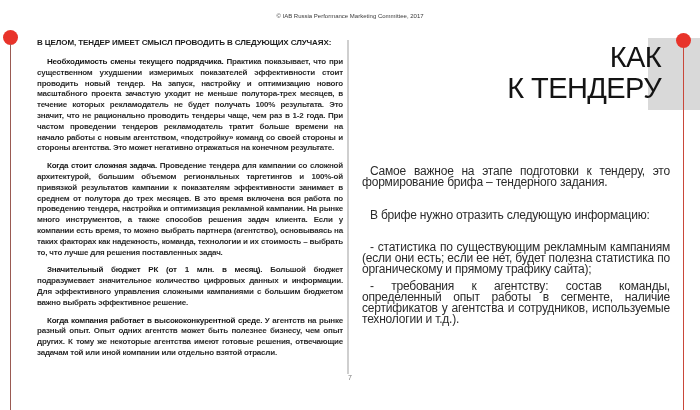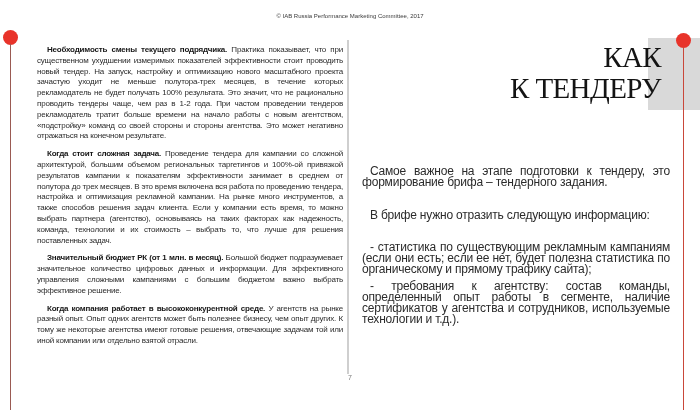--- a/index.html
+++ b/index.html
@@ -14,25 +14,25 @@
   .pin-right{left:676px;top:33px;width:15px;height:15px;}
   .pin-line{position:absolute;width:1px;}
   .line-left{left:10px;top:44px;height:366px;background:#9a5a52;}
   .line-right{left:683px;top:47px;height:363px;background:#c9473a;}
   .gray-box{position:absolute;left:648px;top:38px;width:52px;height:72px;background:#d9d9d9;}
   .divider{position:absolute;left:347px;top:40px;width:2px;height:334px;background:#cfcfcf;}
   
   .left-col{position:absolute;left:37px;top:38px;width:306px;}
   .left-heading{font-size:8px;font-weight:bold;letter-spacing:-0.1px;margin:0 0 10px 0;color:#1c1c1c;}
   .para{font-size:8px;line-height:10.8px;text-align:justify;text-indent:10px;
-        margin:7px 0 0 0;letter-spacing:-0.2px;color:#2b2b2b;}
+        margin:7px 0 0 0;letter-spacing:-0.2px;color:#2b2b2b;font-weight:bold;}
   .para b{letter-spacing:-0.2px;color:#161616;}
   
   .title-block{position:absolute;right:39px;top:42px;text-align:right;z-index:2;
-               font-size:29px;line-height:31px;font-weight:400;color:#141414;letter-spacing:-0.6px;font-family:Liberation Serif, serif;}
+               font-size:29px;line-height:31px;font-weight:400;color:#141414;letter-spacing:-0.6px;}
   .right-col{position:absolute;left:362px;top:166px;width:308px;}
   .r-para{font-size:12px;line-height:11px;text-align:justify;text-indent:8px;
           letter-spacing:-0.2px;margin:0;color:#2b2b2b;}
   .r-intro{margin:0 0 0 0;}
   .r-label{margin:22px 0 0 0;}
   .bullets{margin:21px 0 0 0;}
   .bullet{margin:5.5px 0 0 0;}
   .bullet:first-child{margin-top:0;}
   
   .page-num{position:absolute;top:374px;left:0;width:700px;text-align:center;
@@ -46,20 +46,21 @@
   <div class="copyright">© IAB Russia Performance Marketing Committee, 2017</div>
 
   <span class="pin pin-left"></span>
   <span class="pin-line line-left"></span>
   <div class="gray-box"></div>
   <span class="pin pin-right"></span>
   <span class="pin-line line-right"></span>
   <div class="divider"></div>
 
   <div class="left-col">
+    <div class="left-heading">В ЦЕЛОМ, ТЕНДЕР ИМЕЕТ СМЫСЛ ПРОВОДИТЬ В СЛЕДУЮЩИХ СЛУЧАЯХ:</div>
 
     <p class="para"><b>Необходимость смены текущего подрядчика.</b><span> Практика показывает, что при существенном ухудшении измеримых показателей эффективности стоит проводить новый тендер. На запуск, настройку и оптимизацию нового масштабного проекта зачастую уходит не меньше полутора-трех месяцев, в течение которых рекламодатель не будет получать 100% результата. Это значит, что не рационально проводить тендеры чаще, чем раз в 1-2 года. При частом проведении тендеров рекламодатель тратит больше времени на начало работы с новым агентством, «подстройку» команд со своей стороны и стороны агентства. Это может негативно отражаться на конечном результате.</span></p>
 
     <p class="para"><b>Когда стоит сложная задача.</b><span> Проведение тендера для кампании со сложной архитектурой, большим объемом региональных таргетингов и 100%-ой привязкой результатов кампании к показателям эффективности занимает в среднем от полутора до трех месяцев. В это время включена вся работа по проведению тендера, настройка и оптимизация рекламной кампании. На рынке много инструментов, а также способов решения задач клиента. Если у компании есть время, то можно выбрать партнера (агентство), основываясь на таких факторах как надежность, команда, технологии и их стоимость – выбрать то, что лучше для решения поставленных задач.</span></p>
 
     <p class="para"><b>Значительный бюджет РК (от 1 млн. в месяц).</b><span> Большой бюджет подразумевает значительное количество цифровых данных и информации. Для эффективного управления сложными кампаниями с большим бюджетом важно выбрать эффективное решение.</span></p>
 
     <p class="para"><b>Когда компания работает в высококонкурентной среде.</b><span> У агентств на рынке разный опыт. Опыт одних агентств может быть полезнее бизнесу, чем опыт других. К тому же некоторые агентства имеют готовые решения, отвечающие задачам той или иной компании или отдельно взятой отрасли.</span></p>
   </div>
 

